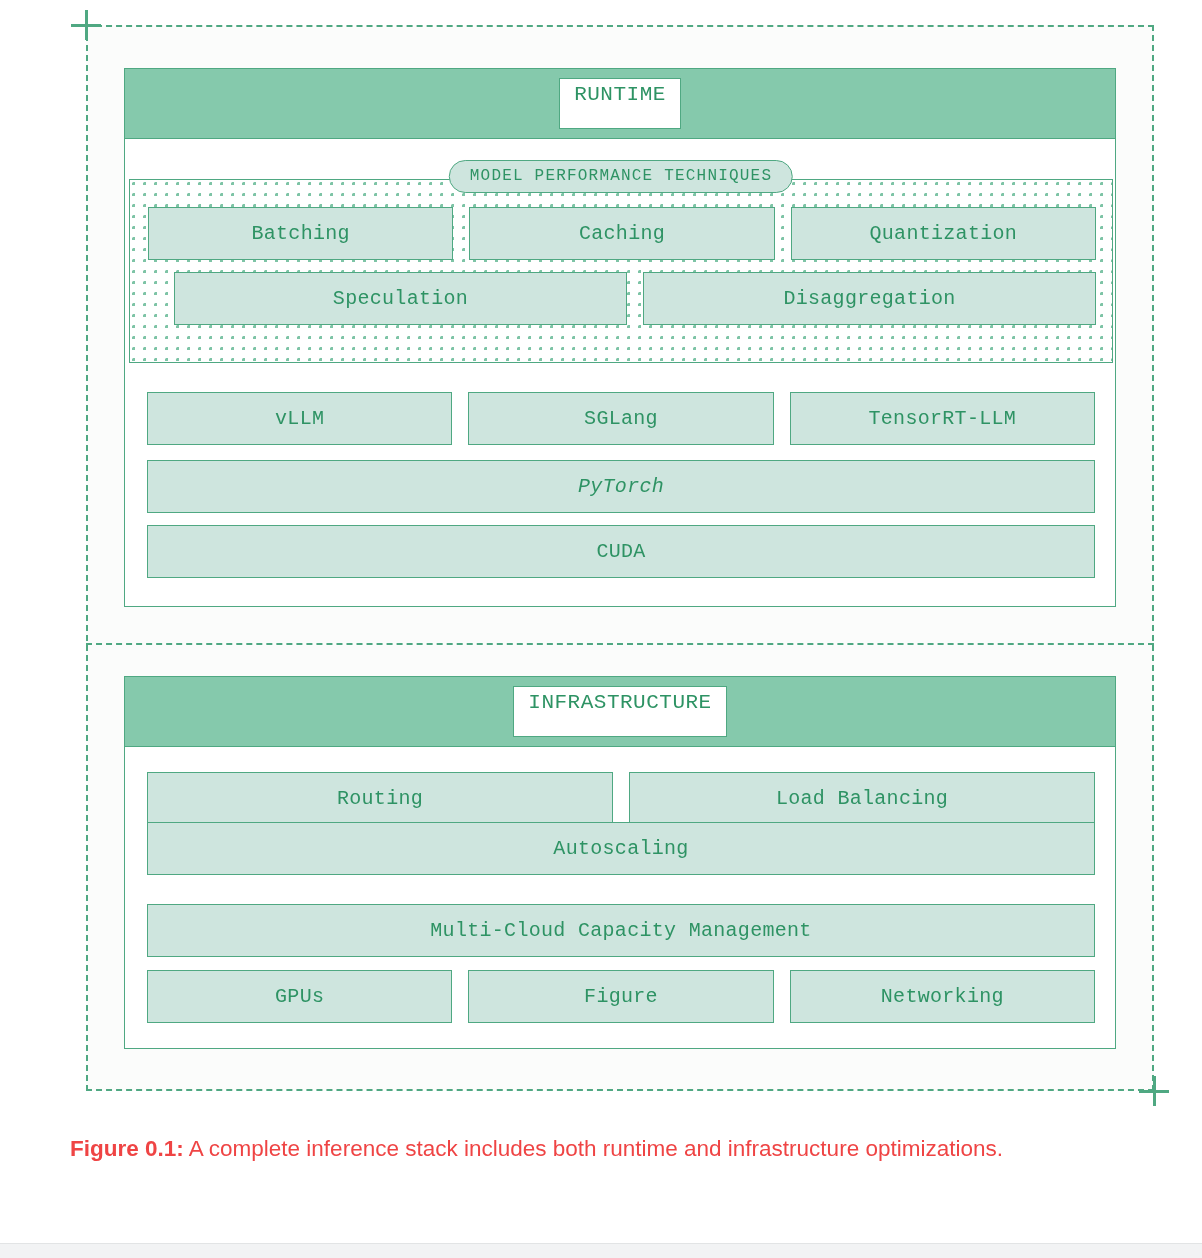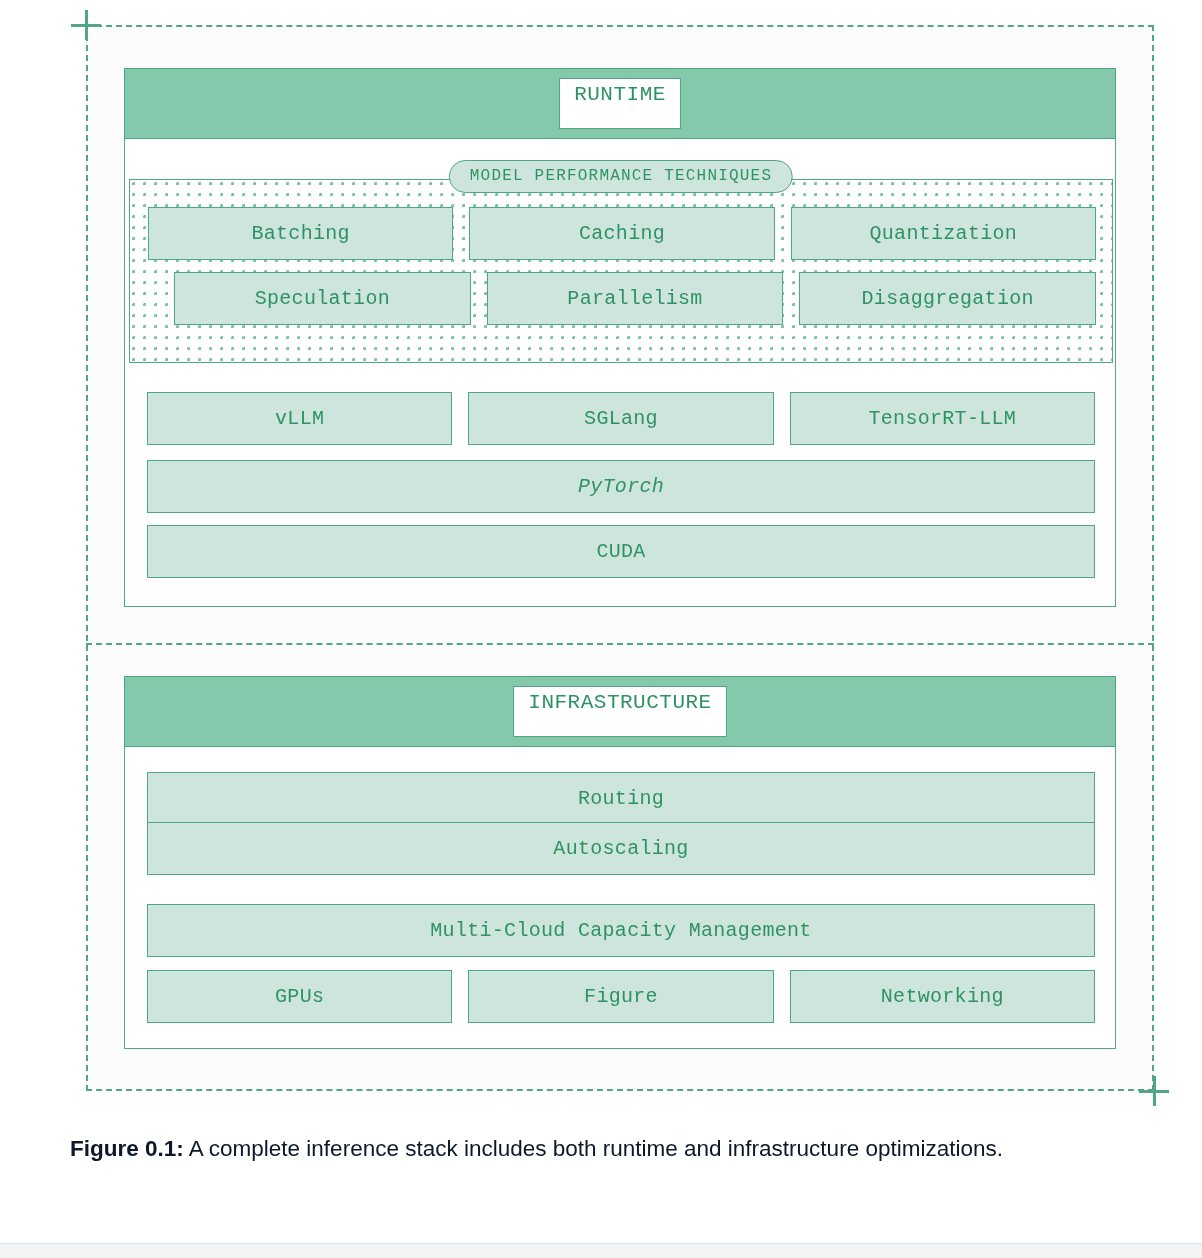--- a/index.html
+++ b/index.html
@@ -191,21 +191,21 @@
   .row-infra-2 { top: 145px; border-radius: 17px; }
   .row-infra-3 { top: 227px; }
   .row-infra-4 { top: 293px; }
 
   
   .caption {
     position: absolute;
     left: 70px;
     top: 1133px;
     width: 1030px;
-    color: #0f172a;
+    color: #ef4444;
     font-family: "Liberation Sans", sans-serif;
     font-size: 22.5px;
     line-height: 1.42;
   }
   .caption b {
     font-weight: bold;
   }
 
   
   .page-edge {
@@ -238,21 +238,20 @@
       <span class="group-pill">MODEL PERFORMANCE TECHNIQUES</span>
 
       <div class="row row-techniques-1">
         <div class="cell">Batching</div>
         <div class="cell">Caching</div>
         <div class="cell">Quantization</div>
       </div>
 
       <div class="row row-techniques-2">
         <div class="cell">Speculation</div>
-        <div class="cell">Parallelism</div>
         <div class="cell">Disaggregation</div>
       </div>
     </div>
 
     <div class="row row-frameworks">
       <div class="cell">vLLM</div>
       <div class="cell">SGLang</div>
       <div class="cell">TensorRT-LLM</div>
     </div>
 
@@ -267,20 +266,21 @@
   </div>
 
   <div class="panel panel-infra">
 
     <div class="panel-header">
       <span class="header-badge">INFRASTRUCTURE</span>
     </div>
 
     <div class="row row-infra-1">
       <div class="cell">Routing</div>
+      <div class="cell">Load Balancing</div>
     </div>
 
     <div class="row row-infra-2">
       <div class="cell">Autoscaling</div>
     </div>
 
     <div class="row row-infra-3">
       <div class="cell">Multi-Cloud Capacity Management</div>
     </div>
 

